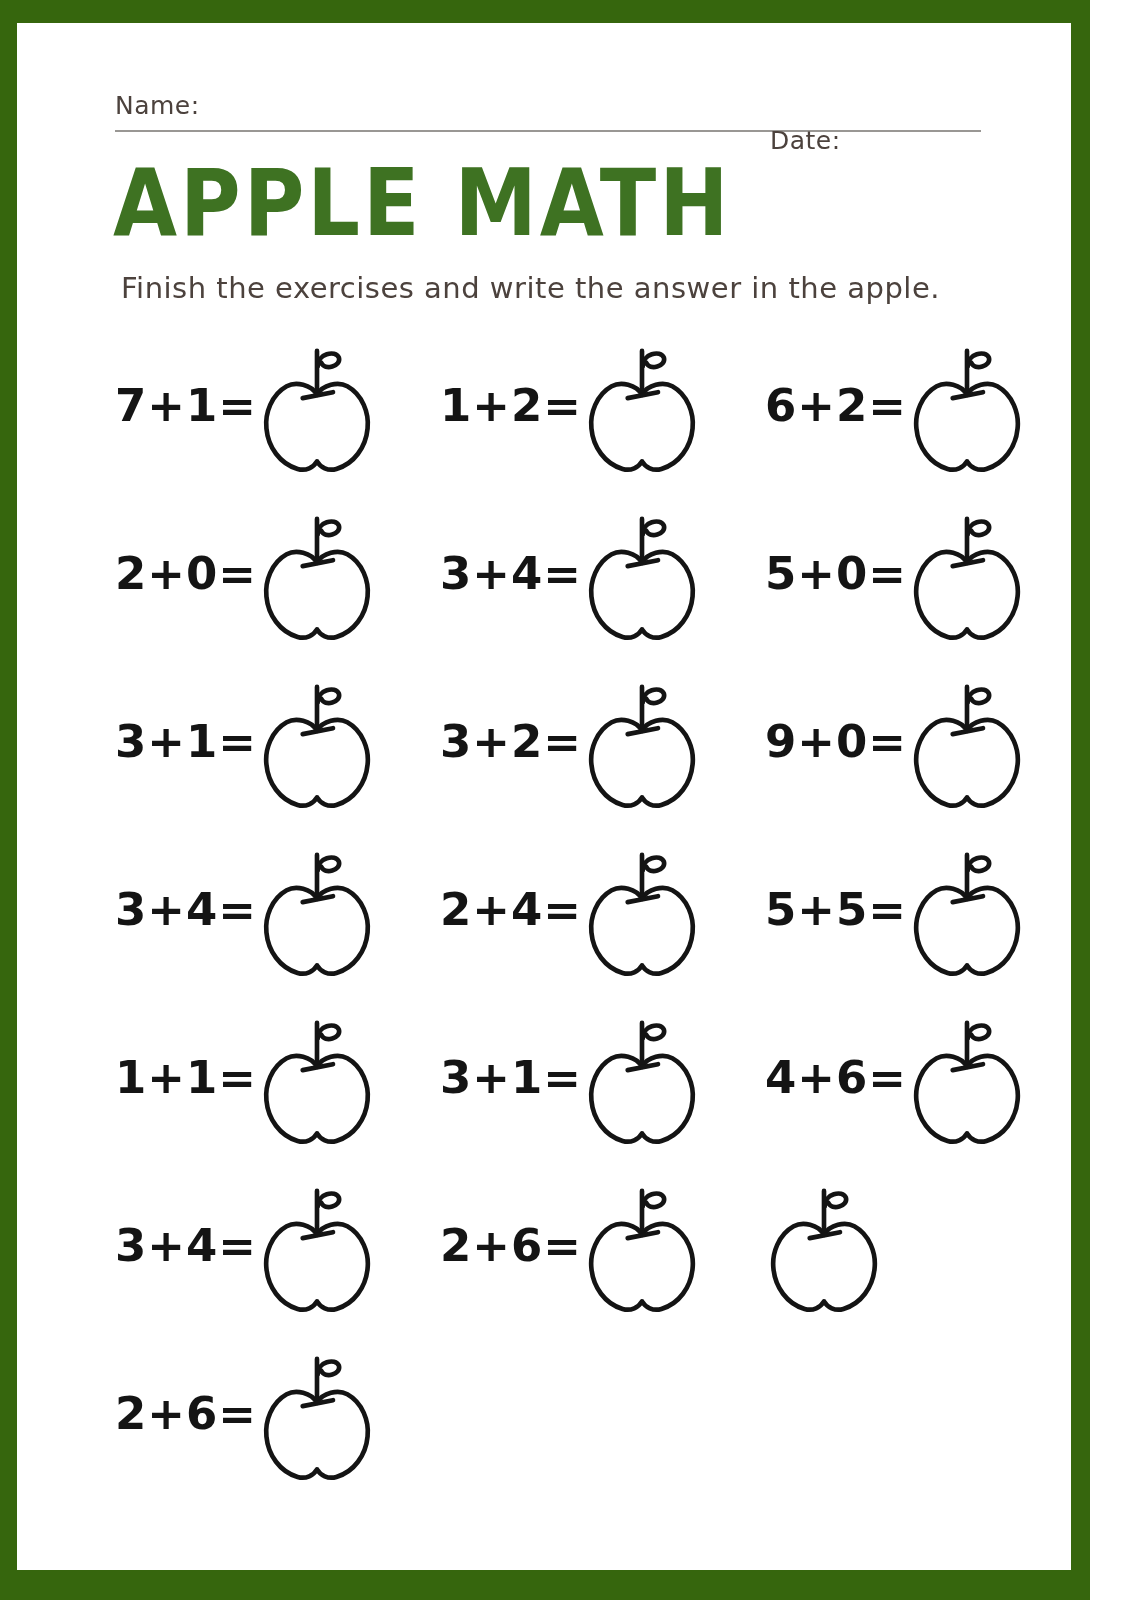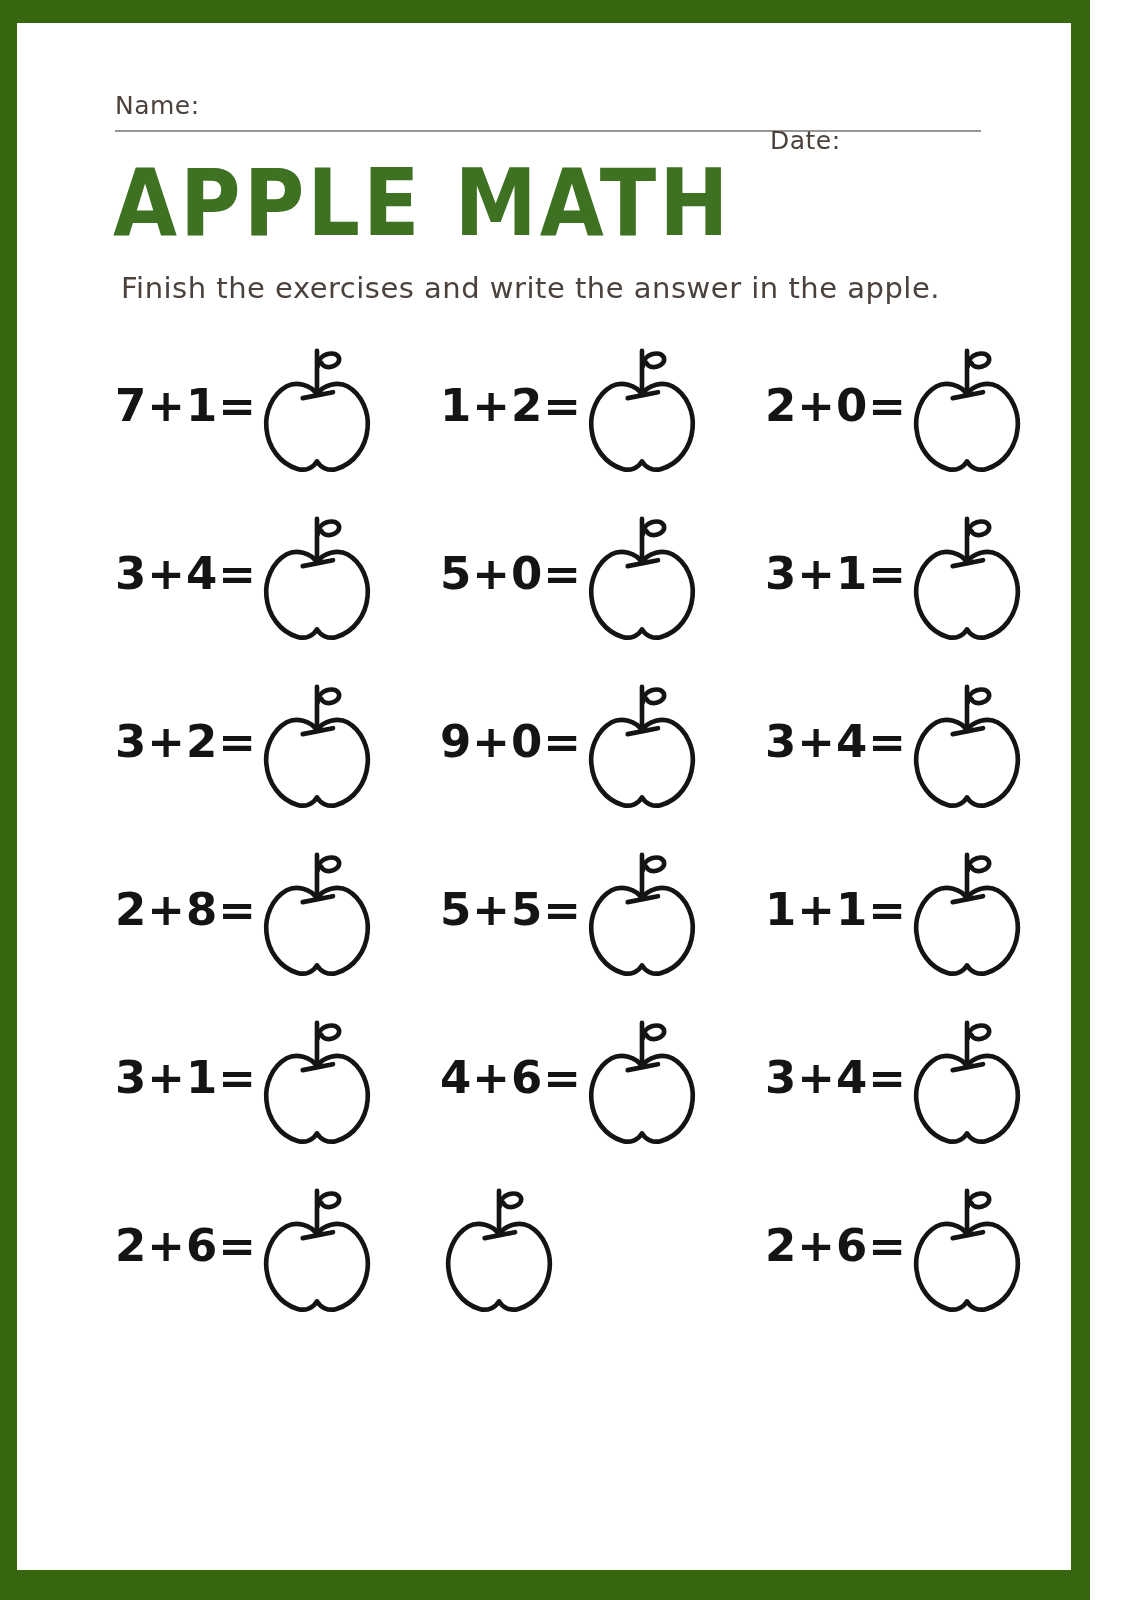--- a/index.html
+++ b/index.html
@@ -139,20 +139,37 @@
                C 114 142 128 122 130 100
                C 132 82 124 60 106 50
                C 95 44 77 48 70 60 Z"></path>
       <path d="M 70 58 L 70 8"></path>
       <path d="M 53 64 L 89 57"></path>
       <path d="M 71 26 C 70 12 92 6 96 16 C 99 26 79 32 75 22"></path>
     </svg>
   </div>
 
 
+  <div class="cell">
+    <span class="problem-label">6+2=</span>
+    <svg class="apple" viewBox="0 0 140 155" aria-hidden="true">
+      <path d="M 70 60
+               C 63 48 45 44 34 50
+               C 16 60 8 82 10 100
+               C 12 122 26 142 47 148
+               C 57 151 66 146 70 139
+               C 74 146 83 151 93 148
+               C 114 142 128 122 130 100
+               C 132 82 124 60 106 50
+               C 95 44 77 48 70 60 Z"></path>
+      <path d="M 70 58 L 70 8"></path>
+      <path d="M 53 64 L 89 57"></path>
+      <path d="M 71 26 C 70 12 92 6 96 16 C 99 26 79 32 75 22"></path>
+    </svg>
+  </div>
 
   <div class="cell">
     <span class="problem-label">2+0=</span>
     <svg class="apple" viewBox="0 0 140 155" aria-hidden="true">
       <path d="M 70 60
                C 63 48 45 44 34 50
                C 16 60 8 82 10 100
                C 12 122 26 142 47 148
                C 57 151 66 146 70 139
                C 74 146 83 151 93 148
@@ -268,21 +285,21 @@
                C 114 142 128 122 130 100
                C 132 82 124 60 106 50
                C 95 44 77 48 70 60 Z"></path>
       <path d="M 70 58 L 70 8"></path>
       <path d="M 53 64 L 89 57"></path>
       <path d="M 71 26 C 70 12 92 6 96 16 C 99 26 79 32 75 22"></path>
     </svg>
   </div>
 
   <div class="cell">
-    <span class="problem-label">2+8=</span>
+    <span class="problem-label">2+4=</span>
     <svg class="apple" viewBox="0 0 140 155" aria-hidden="true">
       <path d="M 70 60
                C 63 48 45 44 34 50
                C 16 60 8 82 10 100
                C 12 122 26 142 47 148
                C 57 151 66 146 70 139
                C 74 146 83 151 93 148
                C 114 142 128 122 130 100
                C 132 82 124 60 106 50
                C 95 44 77 48 70 60 Z"></path>

